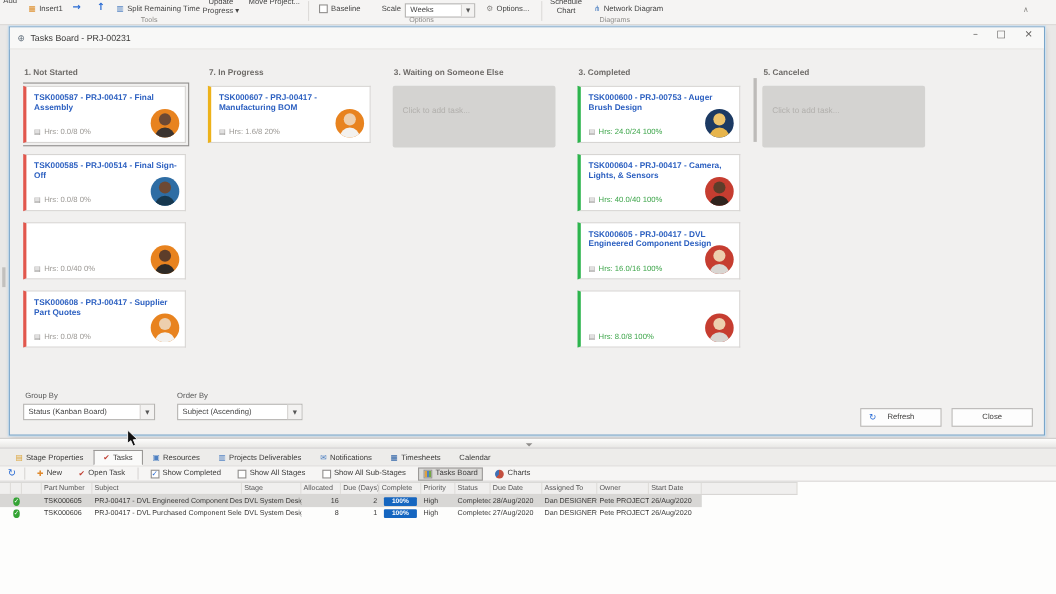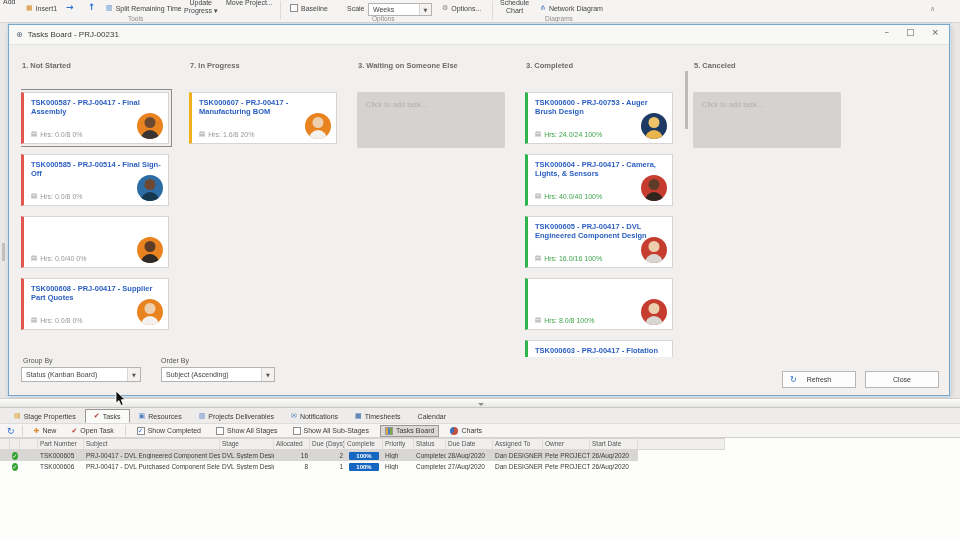--- a/index.html
+++ b/index.html
@@ -33,39 +33,39 @@
             box-shadow:0 0 0 1px #cde0ef, 1px 2px 5px rgba(0,0,0,.18); }
   .titlebar { height:20px; background:#f8f8f7; border-bottom:1px solid #e6e4e2;
               display:flex; align-items:center; gap:5px; padding:0 7px; font-size:8px; color:#3a3938; }
   .winbtns { position:absolute; right:10px; top:2px; display:flex; gap:17px;
              font-size:9px; color:#5f5d5b; }
   .winbtns span { cursor:default; }
 
   .board { position:absolute; left:12px; top:30px; right:10px; height:302px; overflow:hidden; }
   .kcol { position:absolute; top:0; width:148px; }
   .kcol-header { font-size:7.5px; font-weight:bold; color:#6e6b68; margin:6px 0 0 1px; height:13px; }
-  .kcol-body { margin-top:18px; }
+  .kcol-body { margin-top:4px; }
   .card { position:relative; background:#fff; border:1px solid #d7d5d3;
           border-left:3px solid var(--accent,#ccc); height:52px; margin-bottom:10px;
           padding:5px 5px 4px 7px; }
   .card.selected { outline:1px solid #8f8d8b; outline-offset:2px; }
   .card.partial { height:32px; overflow:hidden; margin-bottom:0; }
   .card-title { font-size:7.5px; font-weight:bold; color:#2b5fc0; line-height:9px; }
   .card-hrs { position:absolute; left:7px; bottom:5px; font-size:7px; color:#9b9894;
               display:flex; align-items:center; gap:3px; }
   .card-hrs.green { color:#3da54a; }
   .hrs-ico { color:#8f8d8b; font-size:6.5px; }
   .avatar { position:absolute; right:5px; bottom:4px; width:26px; height:26px;
             border-radius:50%; overflow:hidden; }
   .avatar .head { position:absolute; top:4px; left:50%; transform:translateX(-50%);
                   width:11px; height:11px; border-radius:50%; }
   .avatar .body { position:absolute; bottom:-3px; left:50%; transform:translateX(-50%);
                   width:18px; height:12px; border-radius:9px 9px 0 0; }
   .placeholder { margin-top:2px; background:#d4d3d1; border-radius:2px; height:56px;
-                 padding:8px 9px; font-size:7.5px; color:#b2b0ad; }
+                 padding:18px 9px; font-size:7.5px; color:#b2b0ad; }
   .vscroll { position:absolute; left:664px; top:16px; width:3px; height:58px; background:#bdbbb9; }
 
   .dfooter { position:absolute; left:12px; right:10px; bottom:5px; height:33px; font-size:7px; }
   .flabel { position:absolute; top:0; color:#555; }
   .select { position:absolute; top:10px; height:15px; background:#fff; border:1px solid #b5b3b1;
             display:flex; align-items:center; padding:0 4px; color:#444; }
   .select .arrow { position:absolute; right:0; top:0; bottom:0; width:13px; background:#f3f2f1;
             border-left:1px solid #d6d4d2; display:flex; align-items:center;
             justify-content:center; font-size:5px; color:#555; }
   .fbuttons { position:absolute; right:0; bottom:2px; display:flex; gap:9px; }
@@ -304,24 +304,20 @@
   </div>
           <div class="card" style="--accent: #2db44d;">
     <div class="card-hrs green">
       <span class="hrs-ico ico">▤</span>
       <span>Hrs: 8.0/8 100%</span>
     </div>
     <div class="avatar" style="background: rgb(198, 61, 48);">
       <div class="head" style="background: rgb(237, 207, 174);"></div>
       <div class="body" style="background: rgb(217, 214, 210);"></div>
     </div>
-  </div>
-          <div class="card partial" style="--accent: #2db44d;">
-    <div class="card-title">TSK000603 - PRJ-00417 - Flotation System</div>
-
   </div>
         </div>
   </div>
       <div class="kcol" style="left: 672px;">
     <div class="kcol-header">5. Canceled</div>
     <div class="kcol-body">
           <div class="placeholder">Click to add task...</div>
         </div>
   </div>
     </div>

